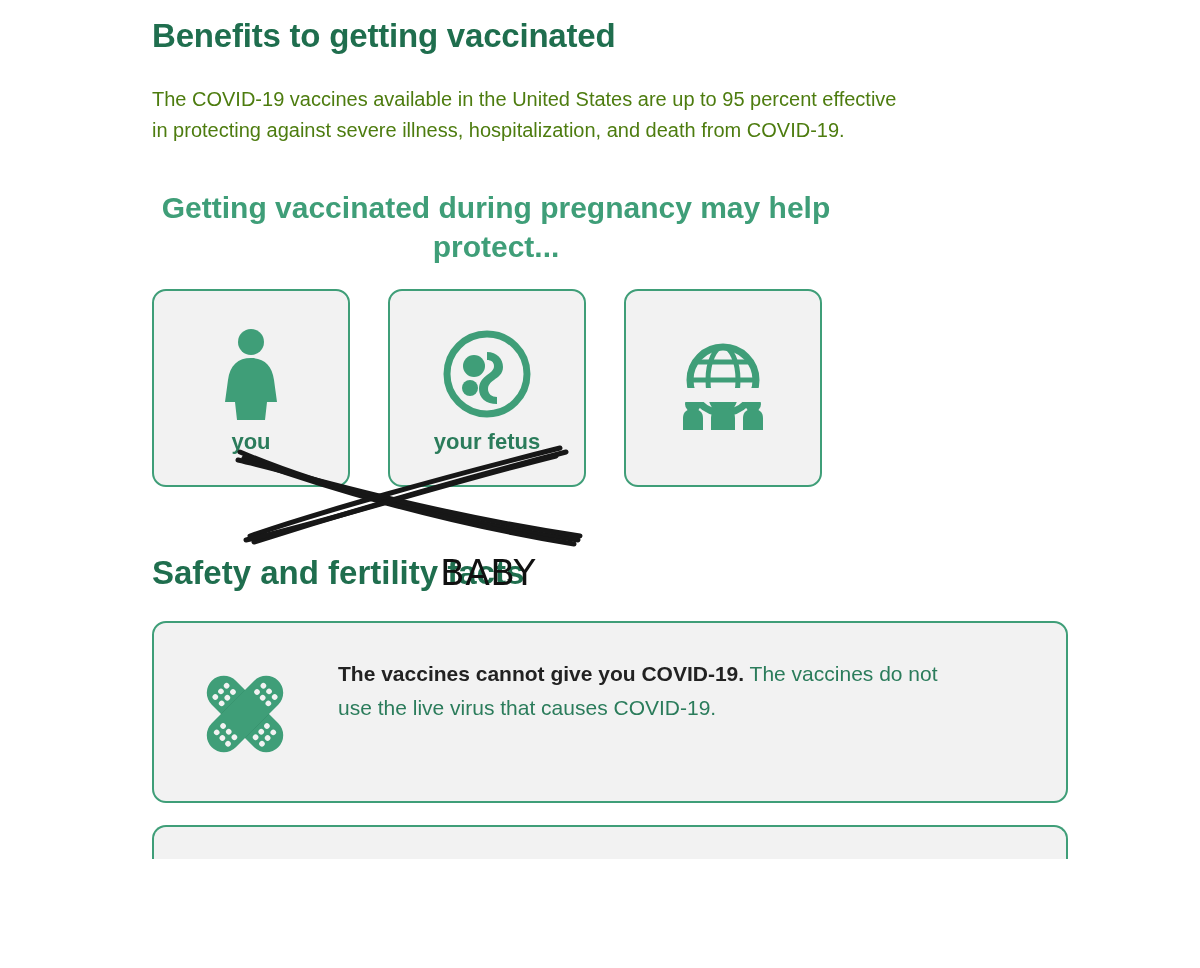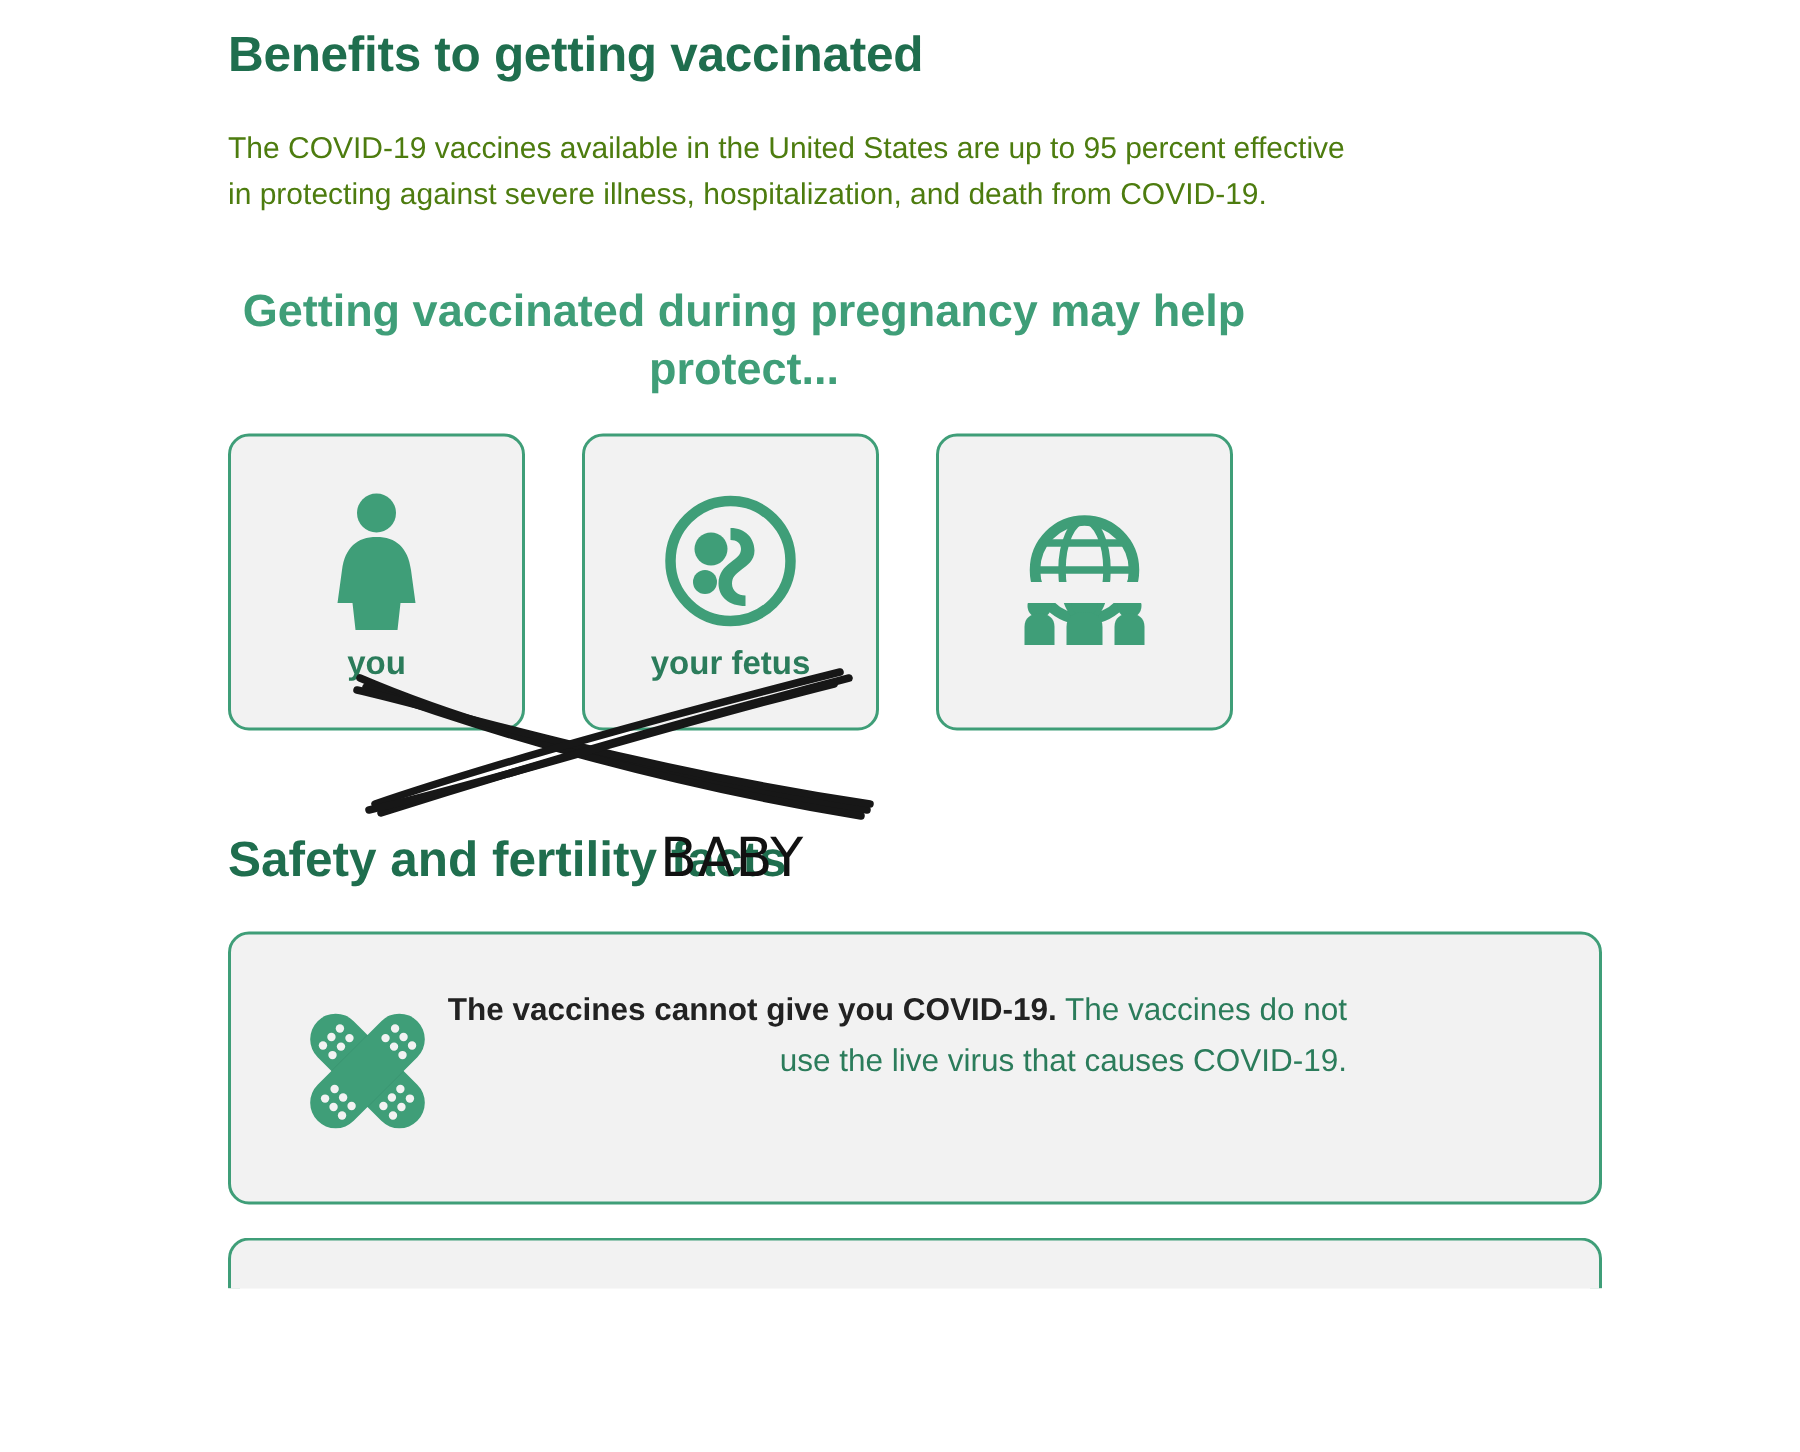--- a/index.html
+++ b/index.html
@@ -120,22 +120,22 @@
   }
   .fact-card {
     margin-top: 28px;
     border: 2px solid #3f9e78;
     border-radius: 14px;
     background: #f2f2f2;
     box-sizing: border-box;
     display: flex;
     align-items: flex-start;
     padding: 34px 40px 34px 38px;
+    gap: 40px;
     width: 916px;
-    text-align: right;
   }
   .fact-card .fact-icon {
     flex: 0 0 auto;
     width: 106px;
     display: flex;
     align-items: center;
     justify-content: center;
     padding-top: 4px;
   }
   .fact-text {

